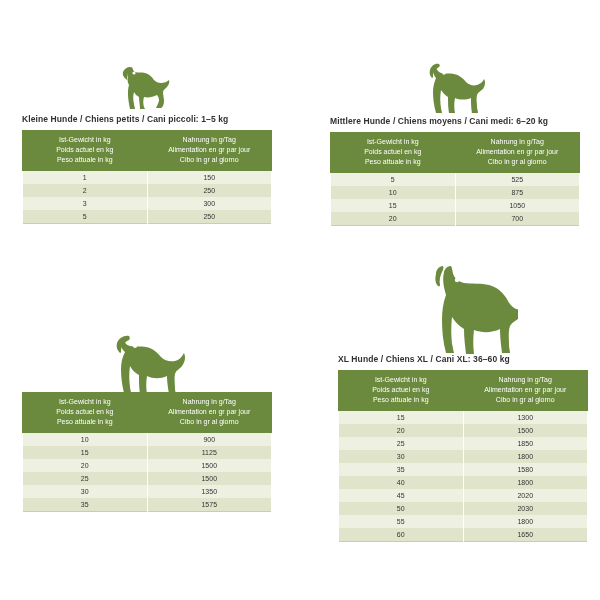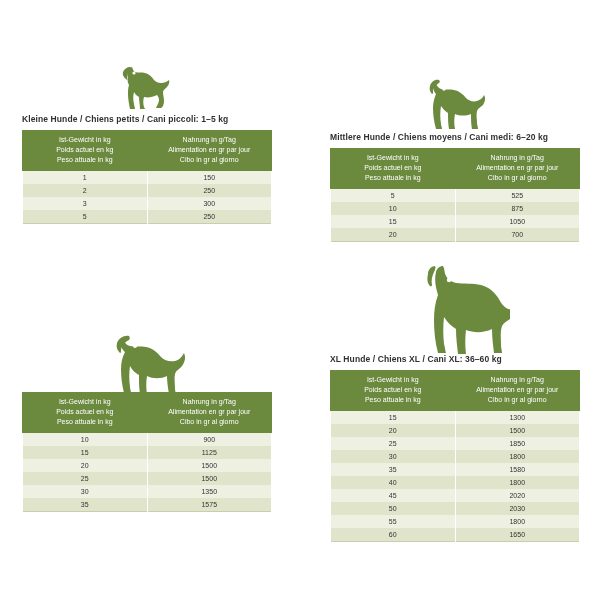--- a/index.html
+++ b/index.html
@@ -69,23 +69,23 @@
     background: #dfe4cb;
   }
   table.feed {
     border-left: 1px solid #c8cfae;
     border-right: 1px solid #c8cfae;
     border-bottom: 1px solid #c8cfae;
   }
 
   
   #panel-small   { left: 22px;  top: 62px;  width: 250px; }
-  #panel-medium  { left: 330px; top: 74px;  width: 250px; }
+  #panel-medium  { left: 330px; top: 58px;  width: 250px; }
   #panel-large   { left: 22px;  top: 330px; width: 250px; }
-  #panel-xl      { left: 330px; top: 262px; width: 250px; }
+  #panel-xl      { left: 338px; top: 262px; width: 250px; }
 
   .art-wrap {
     height: 58px;
     display: flex;
     align-items: flex-end;
     justify-content: center;
   }
   #panel-xl .art-wrap { height: 92px; }
   #panel-large .art-wrap { height: 62px; }
   #panel-medium .art-wrap { height: 58px; }

